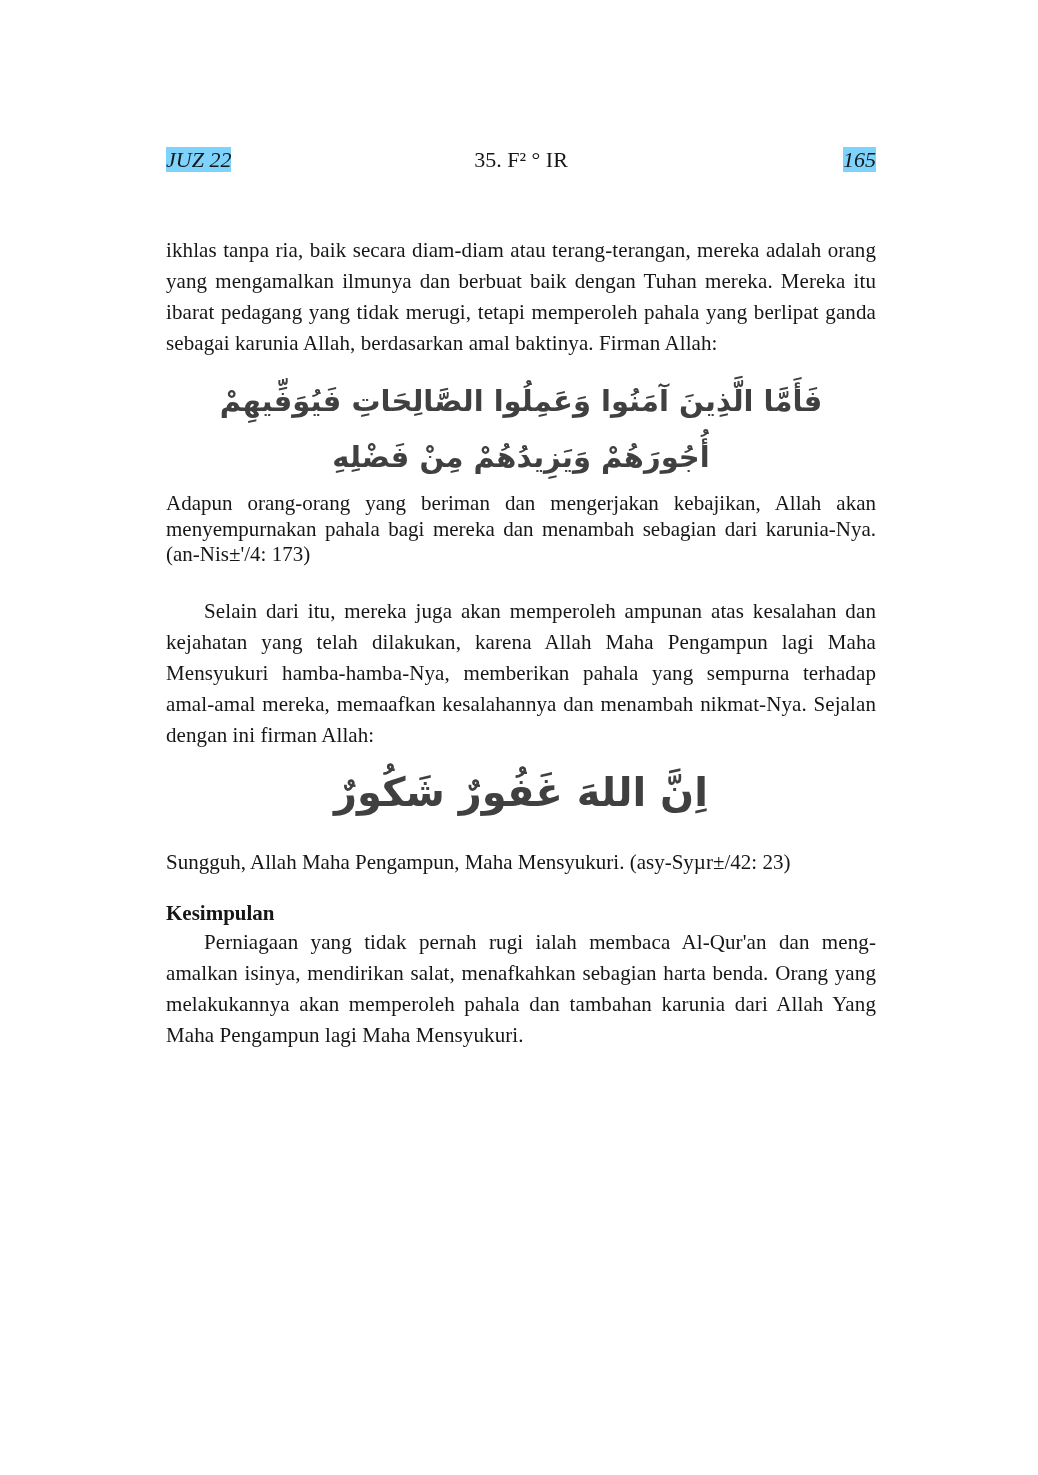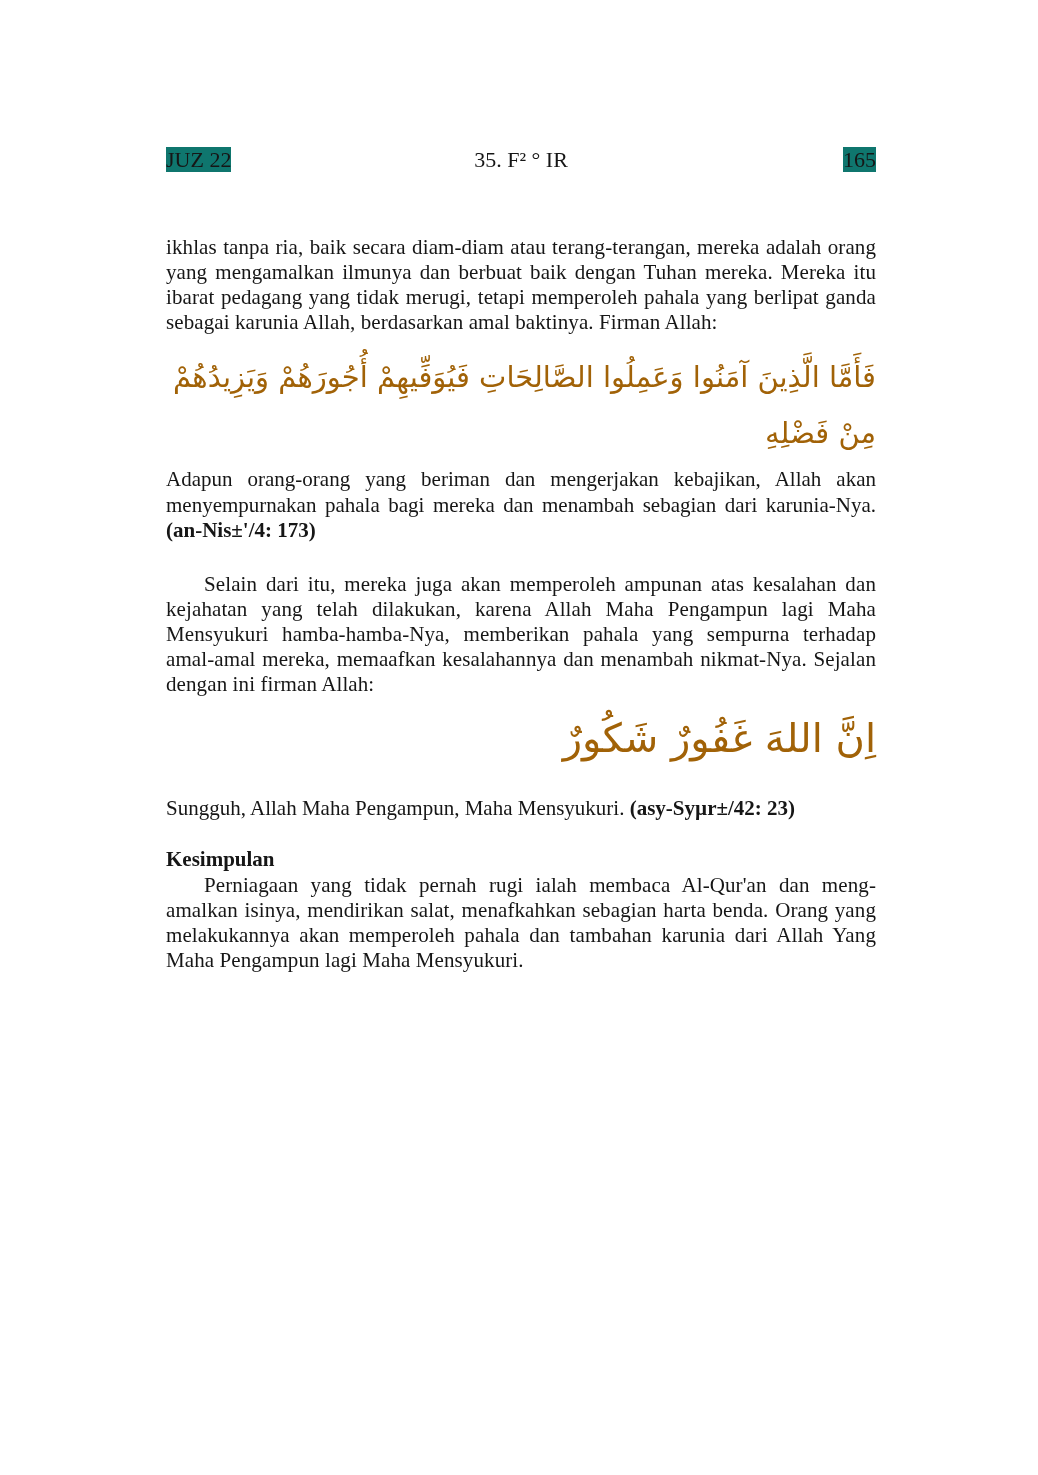--- a/index.html
+++ b/index.html
@@ -30,36 +30,37 @@
     font-size: 22px;
     line-height: 25px;
   }
   .header-row .mid { 
     position: absolute;
     left: 0;
     right: 0;
     text-align: center;
   }
   .header-row { position: relative; }
-  .header-row .left, .header-row .right { position: relative; z-index: 1; background: #0f766e; }
+  .header-row .left, .header-row .right { position: relative; z-index: 1; background: #7dd3fc; font-style: italic; }
   .body-par {
     margin: 0;
     font-size: 21px;
-    line-height: 25px;
+    line-height: 31px;
     text-align: justify;
     letter-spacing: 0.1px;
   }
   .par-1 { margin-top: 63px; }
   .indent { text-indent: 38px; }
   .arabic {
     direction: rtl;
     unicode-bidi: embed;
     font-family: "DejaVu Sans", sans-serif;
-    font-weight: normal;
-    color: #a16207;
+    font-weight: bold;
+    color: #404040;
+    text-align: center;
   }
   .arabic-1 {
     margin-top: 14px;
     font-size: 29px;
     line-height: 56px;
   }
   .arabic-2 {
     margin-top: 10px;
     font-size: 40px;
     line-height: 62px;
@@ -67,21 +68,20 @@
   .translation {
     margin: 0;
     font-size: 21px;
     line-height: 25.5px;
     text-align: justify;
   }
   .translation .ital {
   }
   .translation .ref {
     font-style: normal;
-    font-weight: bold;
   }
   .trans-1 { margin-top: 6px; }
   .trans-2 { margin-top: 27px; }
   .par-2 { margin-top: 28px; }
   .kesimpulan-h {
     margin: 25px 0 0 0;
     font-size: 21px;
     line-height: 26px;
     font-weight: bold;
   }

